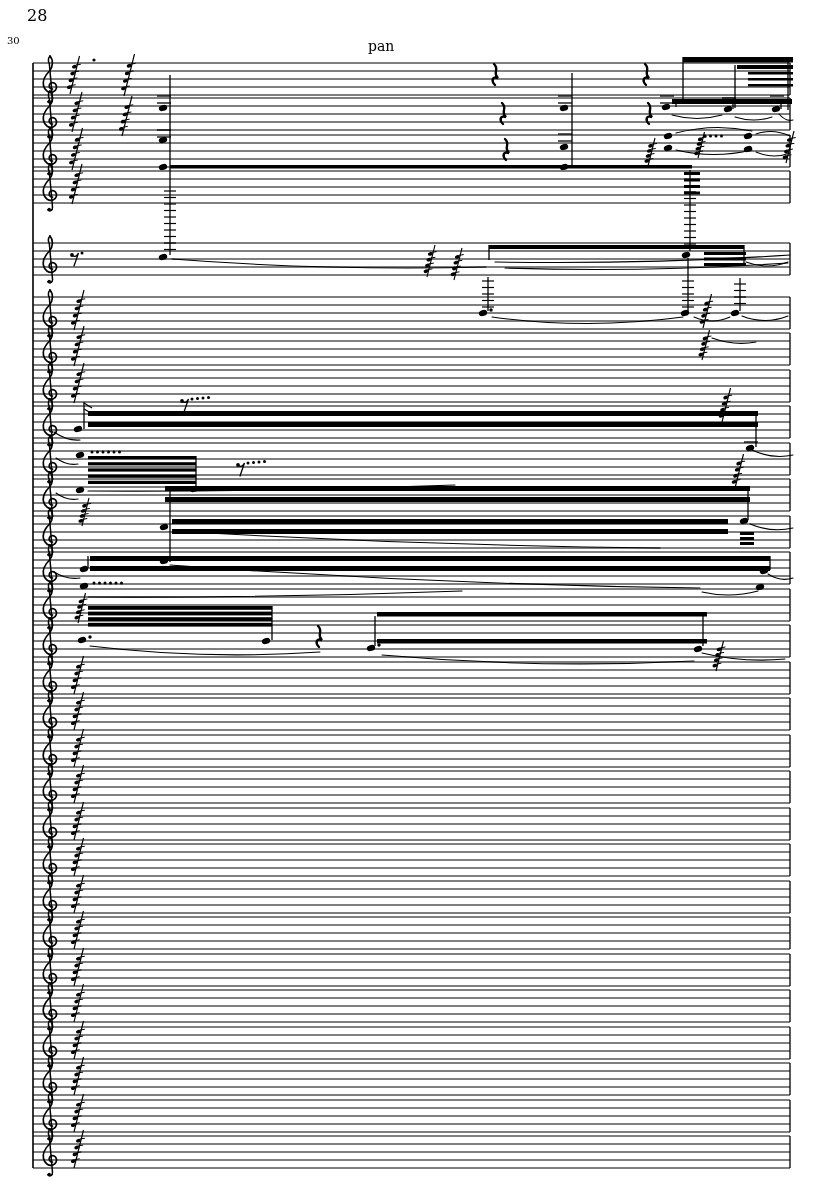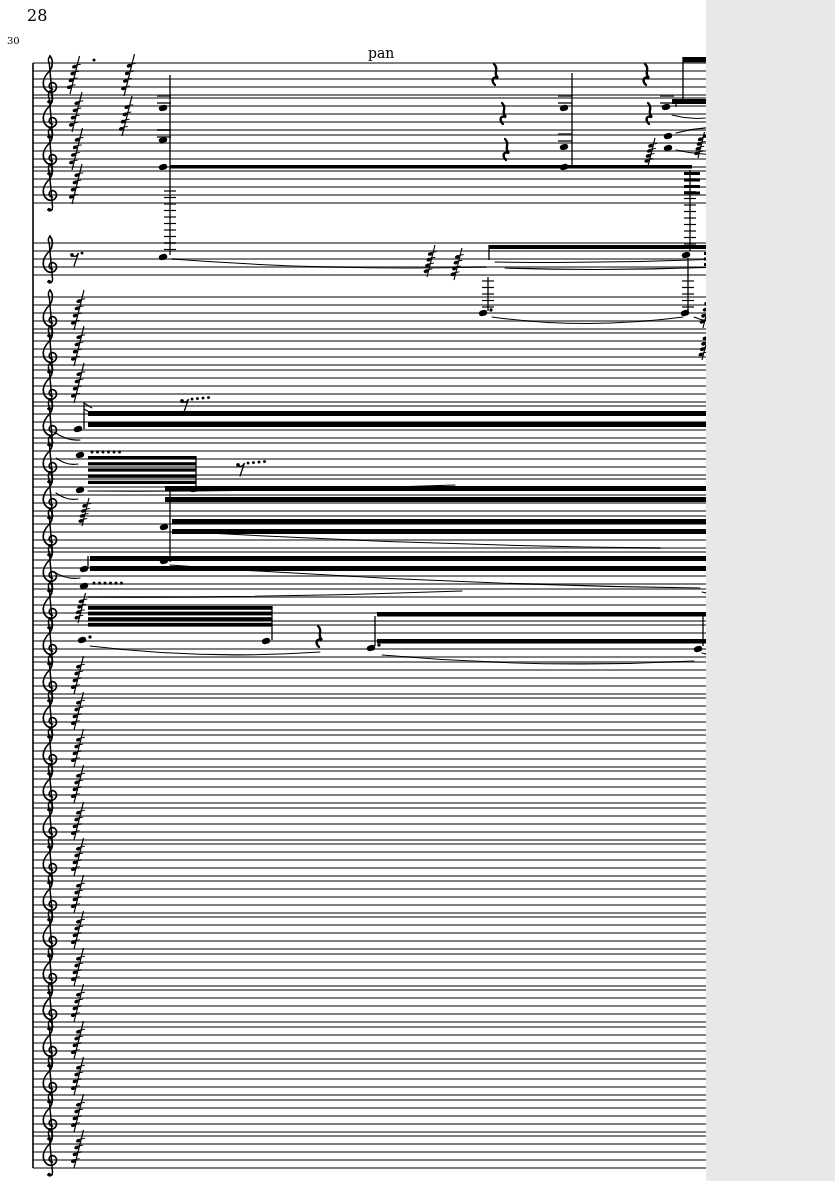--- a/index.html
+++ b/index.html
@@ -1,20 +1,20 @@
 <!DOCTYPE html>
 <html><head>
 <meta charset="utf-8">
 <style>
   html,body{margin:0;padding:0;background:#e8e8e8;}
-  .page{position:relative;width:706px;height:1181px;background:#ffffff;overflow:hidden;
+  .page{position:relative;width:835px;height:1181px;background:#ffffff;overflow:hidden;
         font-family:"DejaVu Serif", serif;color:#000;}
   .pgnum{position:absolute;left:27px;top:6px;font-size:16px;}
   .msnum{position:absolute;left:7px;top:35px;font-size:10px;}
-  .ann{position:absolute;left:368px;top:45px;font-size:14px;}
+  .ann{position:absolute;left:368px;top:38px;font-size:14px;}
   svg{position:absolute;left:0;top:0;}
 </style>
 </head>
 <body>
 
 <div class="page">
   <div class="pgnum">28</div>
   <div class="msnum">30</div>
   <div class="ann">pan</div>
   <svg width="835" height="1181" viewBox="0 0 835 1181" xmlns="http://www.w3.org/2000/svg">

